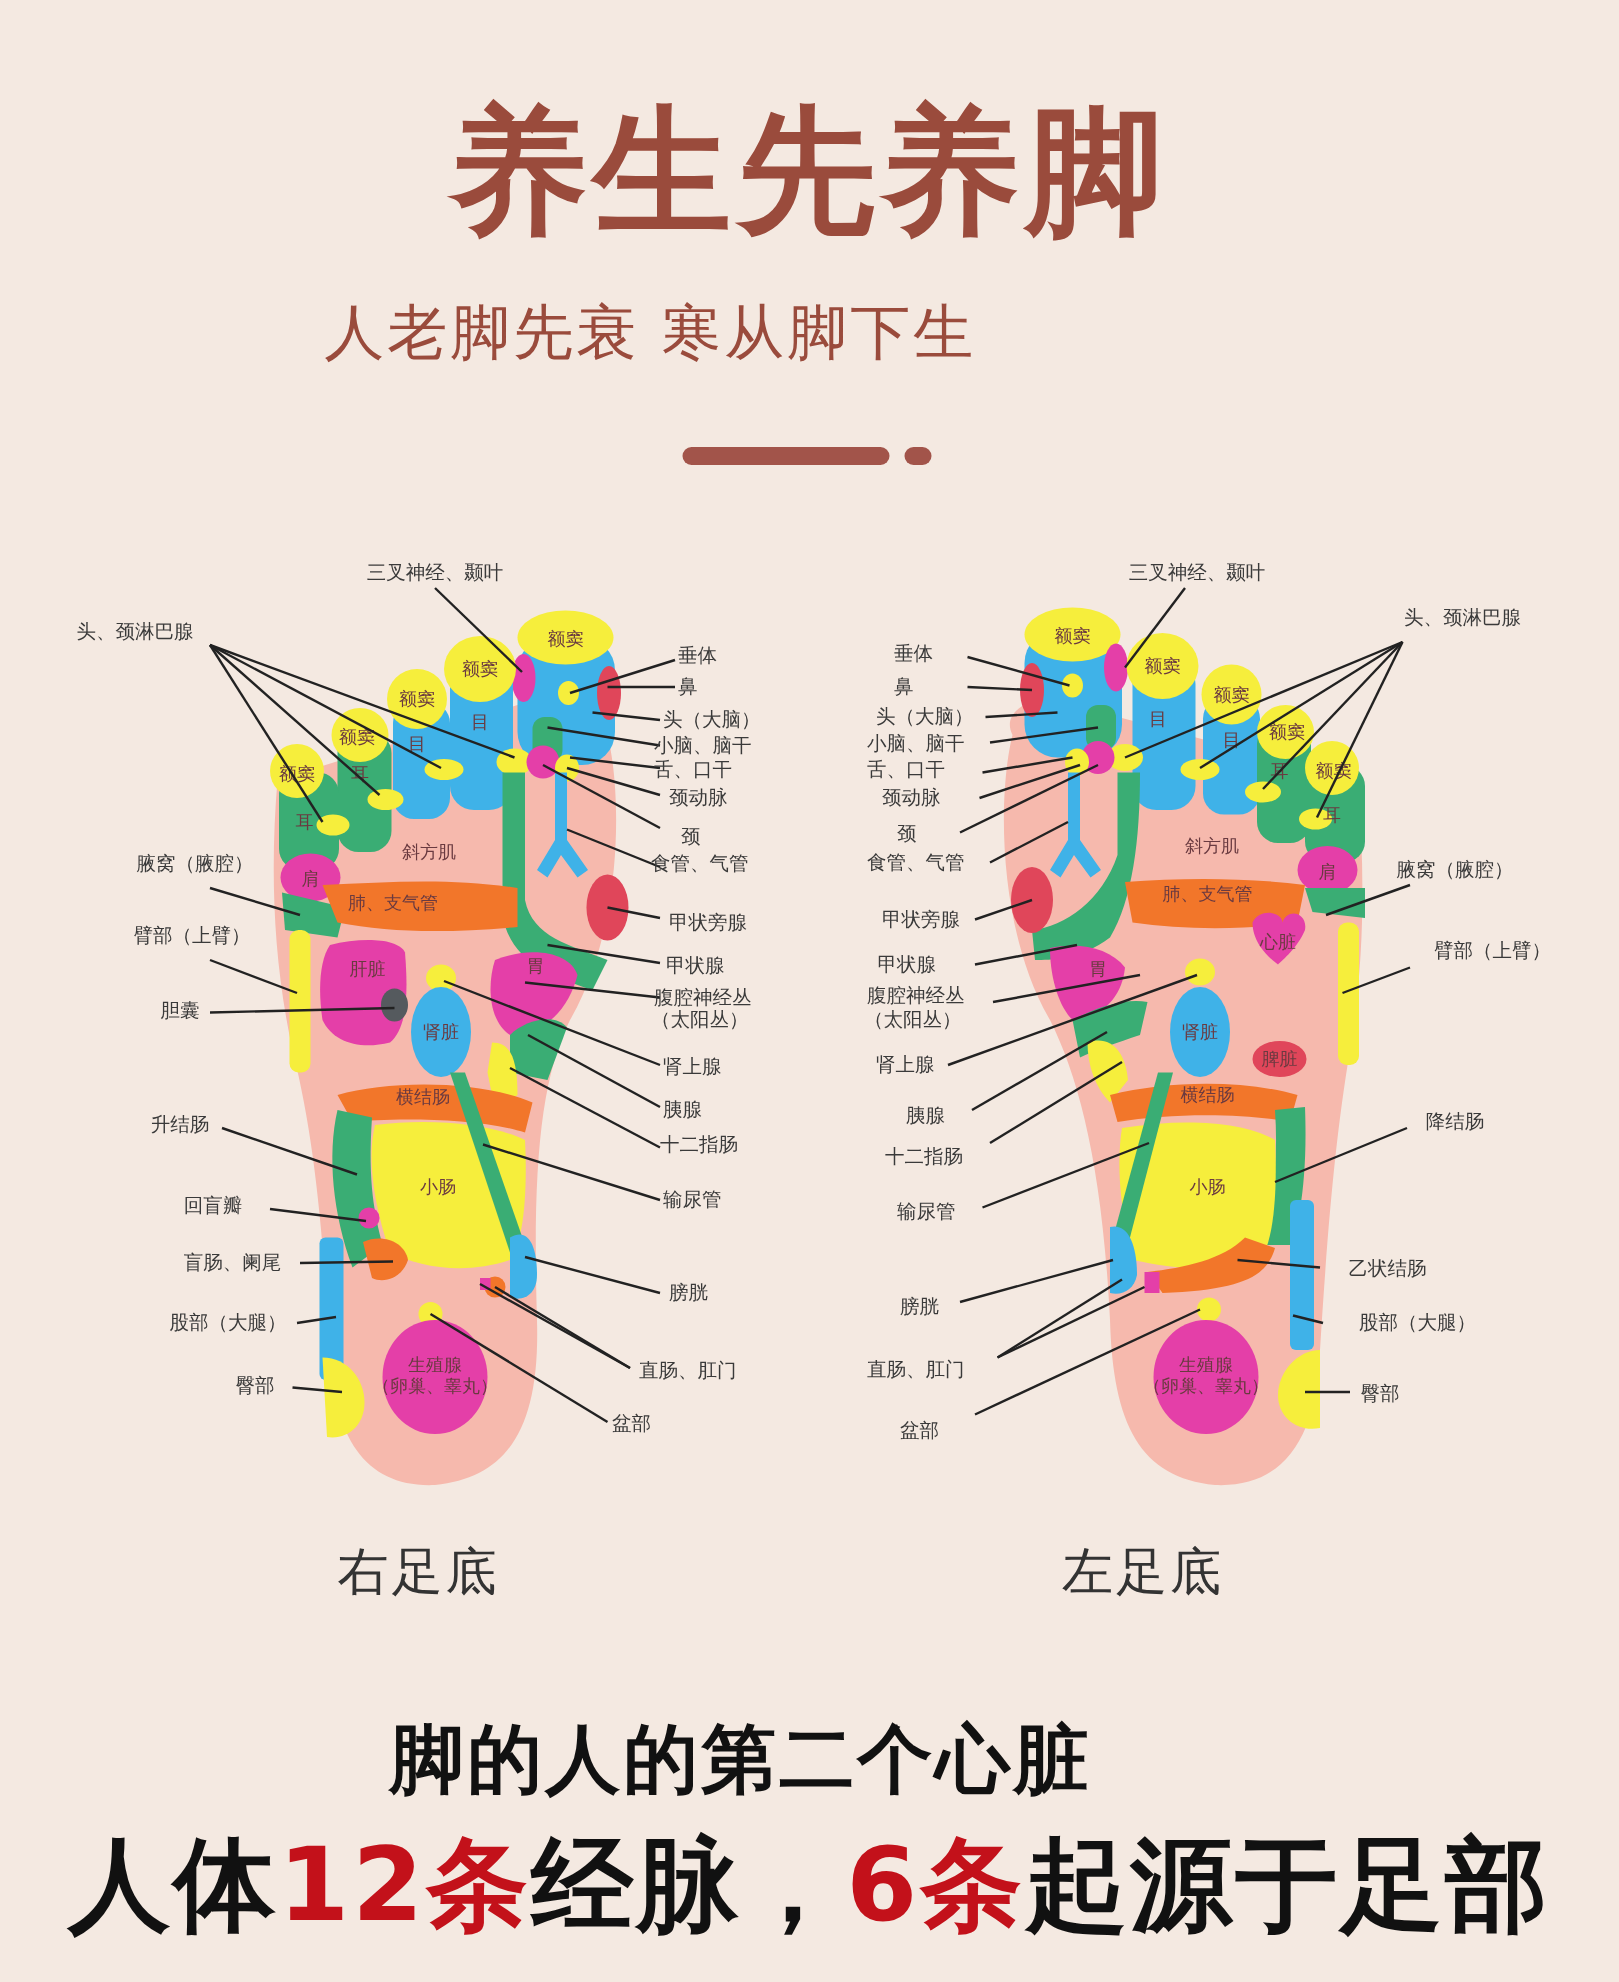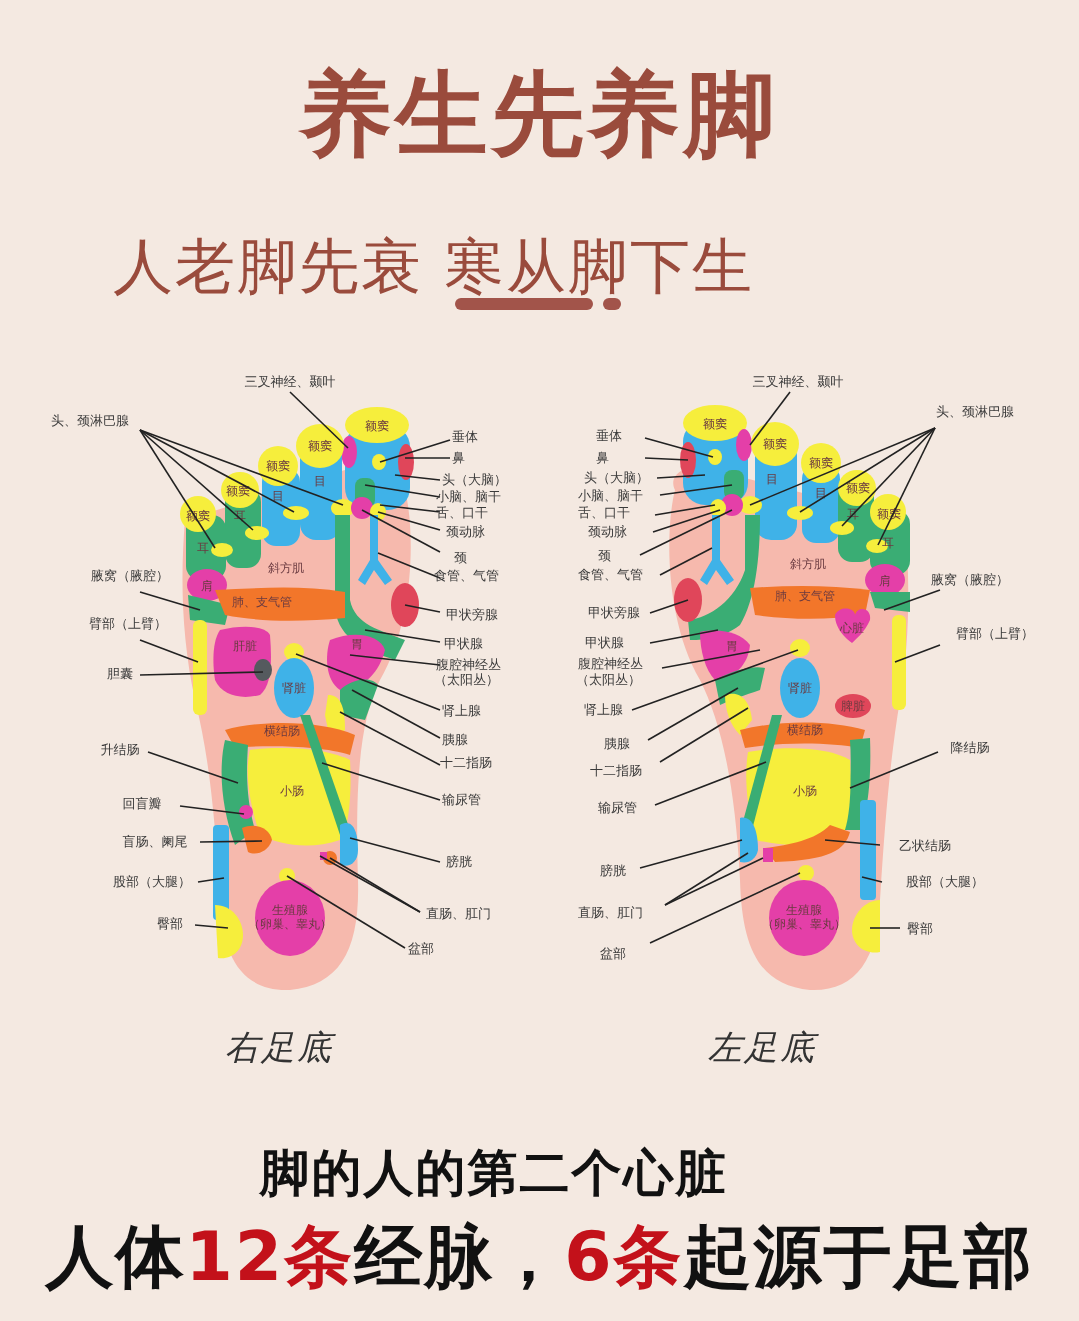--- a/index.html
+++ b/index.html
@@ -8,30 +8,30 @@
     background:#f4e9e1;
     font-family:"DejaVu Sans", "Liberation Sans", sans-serif;
     position:relative;
   }
   .title {
     position:absolute; left:0; width:1079px; top:60px; text-align:center;
     font-size:92px; font-weight:bold; color:#9a4b3c; letter-spacing:4px; line-height:110px;
   }
   .subtitle {
     position:absolute; left:0; width:867px; top:190px; text-align:center;
-    font-size:60px; color:#9a4b3c; letter-spacing:2px; line-height:64px;margin-top:44px;
+    font-size:40px; color:#9a4b3c; letter-spacing:2px; line-height:64px;
   }
   .divider-bar { position:absolute; left:455px; top:298px; width:138px; height:12px; border-radius:6px; background:#a2544a; }
   .divider-dot { position:absolute; left:603px; top:298px; width:18px; height:12px; border-radius:6px; background:#a2544a; }
   svg.diagram { position:absolute; left:0; top:360px; }
   .lbl { font-family:"DejaVu Serif", "Liberation Serif", serif; font-size:13px; fill:#3a3a3a; }
   .zlbl { font-family:"DejaVu Serif", "Liberation Serif", serif; font-size:12px; fill:#6a3a40; }
   .caption {
     position:absolute; top:1025px; font-family:"DejaVu Serif","Liberation Serif",serif;
-    font-size:34px; color:#333; letter-spacing:2px;font-style:italic;
+    font-size:34px; color:#333; letter-spacing:2px;
   }
   .tagline {
     position:absolute; left:0; width:987px; top:1140px; text-align:center;
     font-size:50px; font-weight:bold; color:#111; letter-spacing:2px;
   }
   .headline {
     position:absolute; left:0; width:1079px; top:1212px; text-align:center;
     font-size:68px; font-weight:bold; color:#111; letter-spacing:2px; white-space:nowrap;
   }
   .headline .red { color:#c3111a; }

